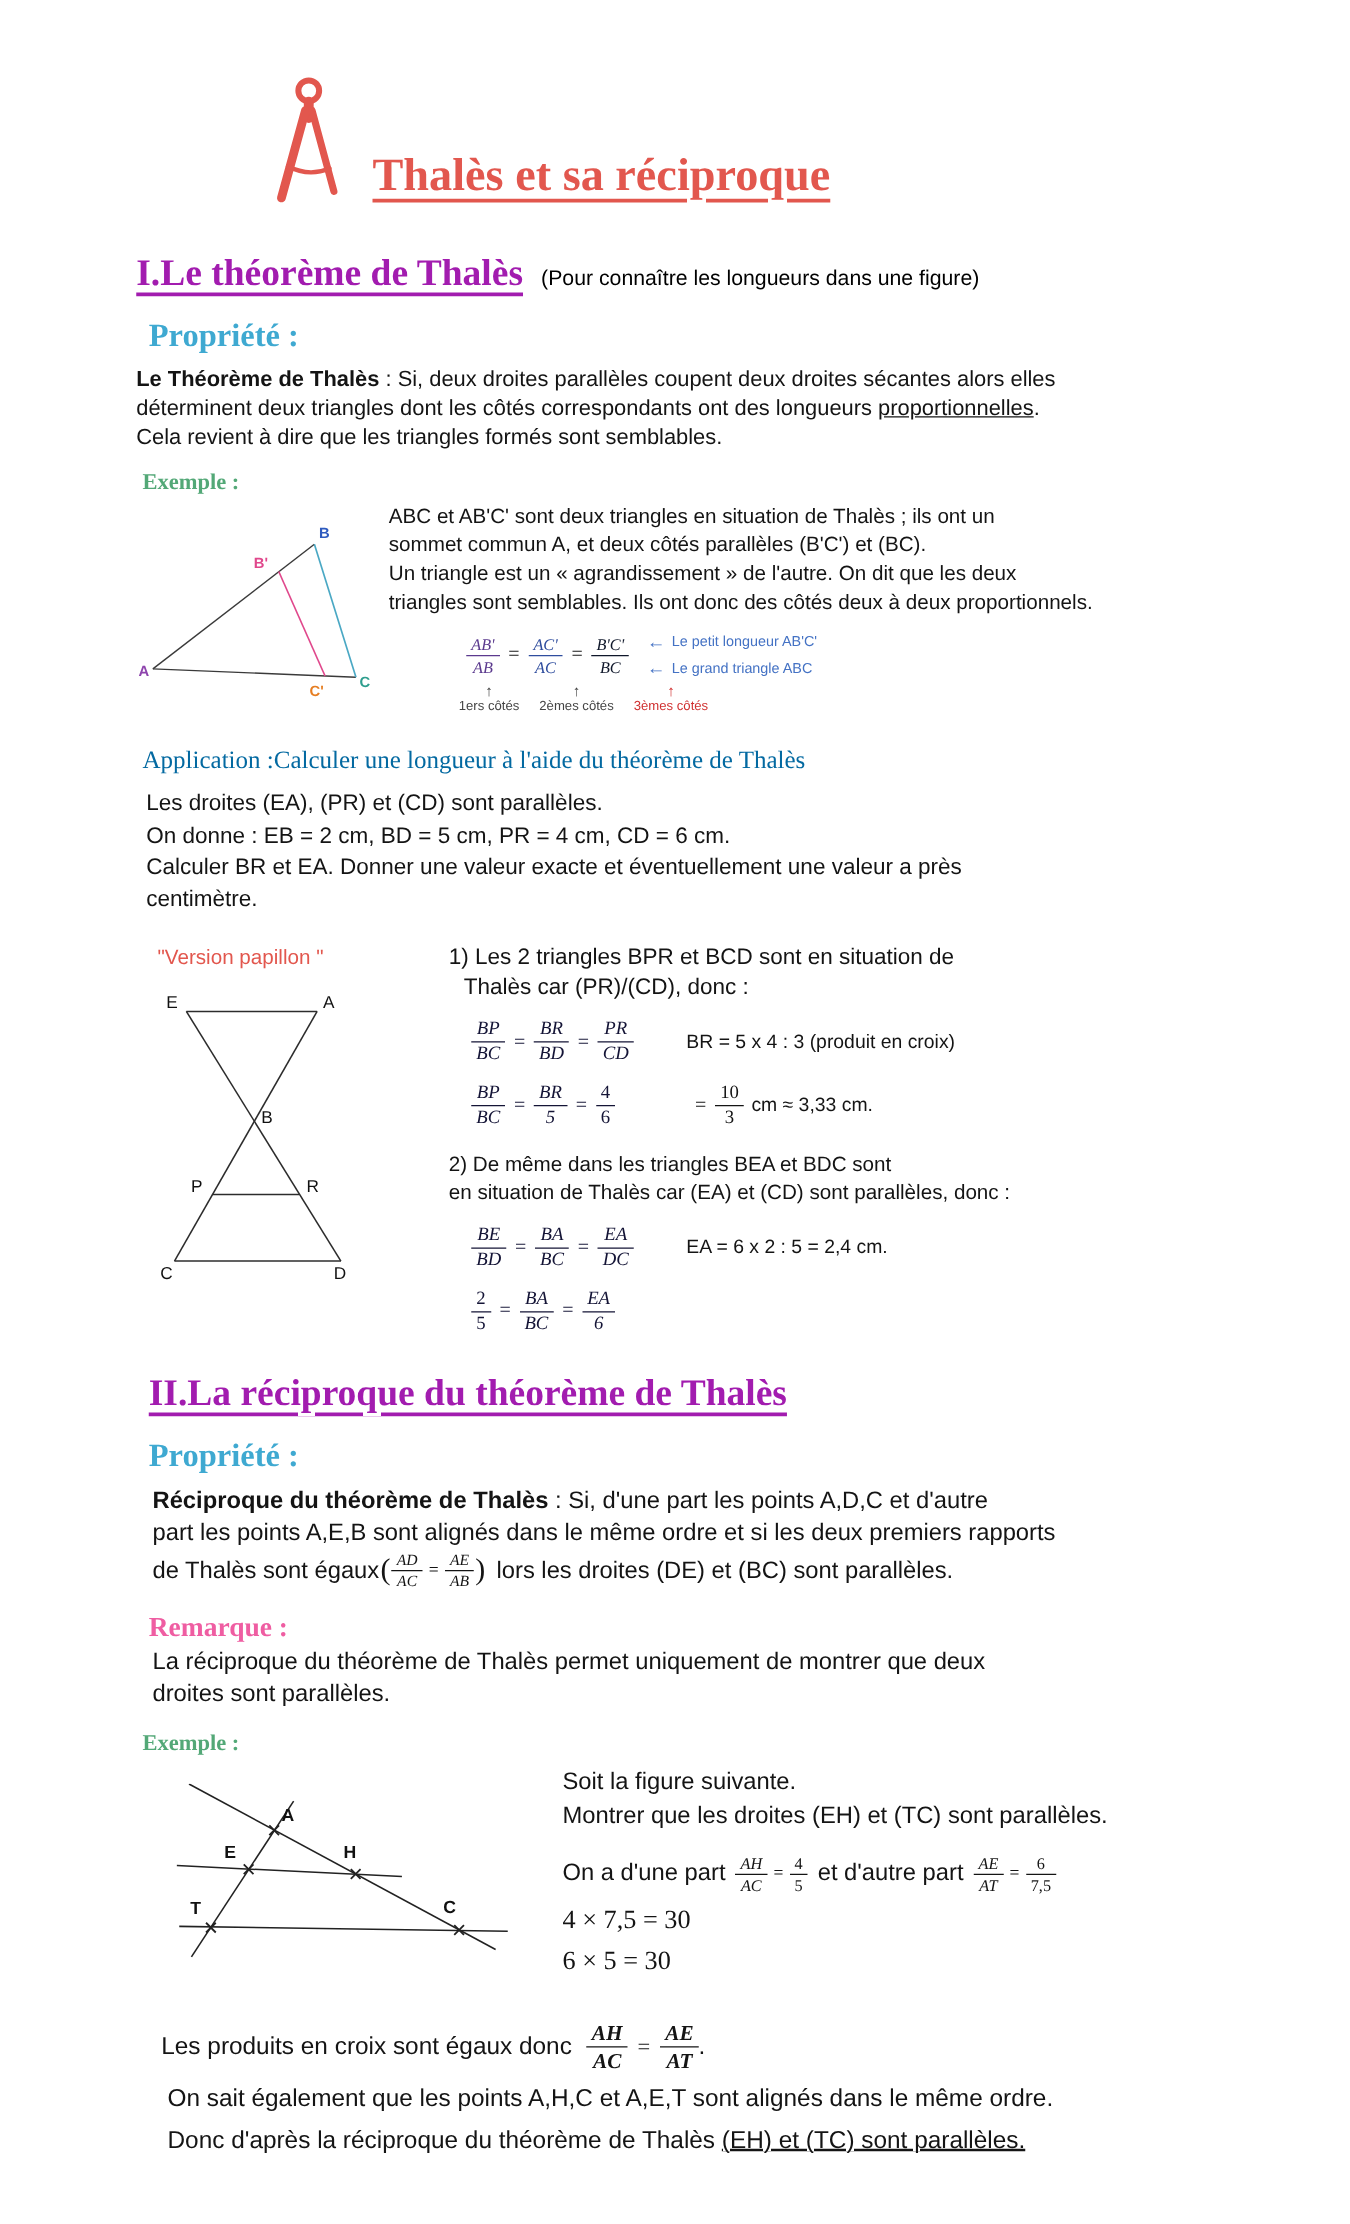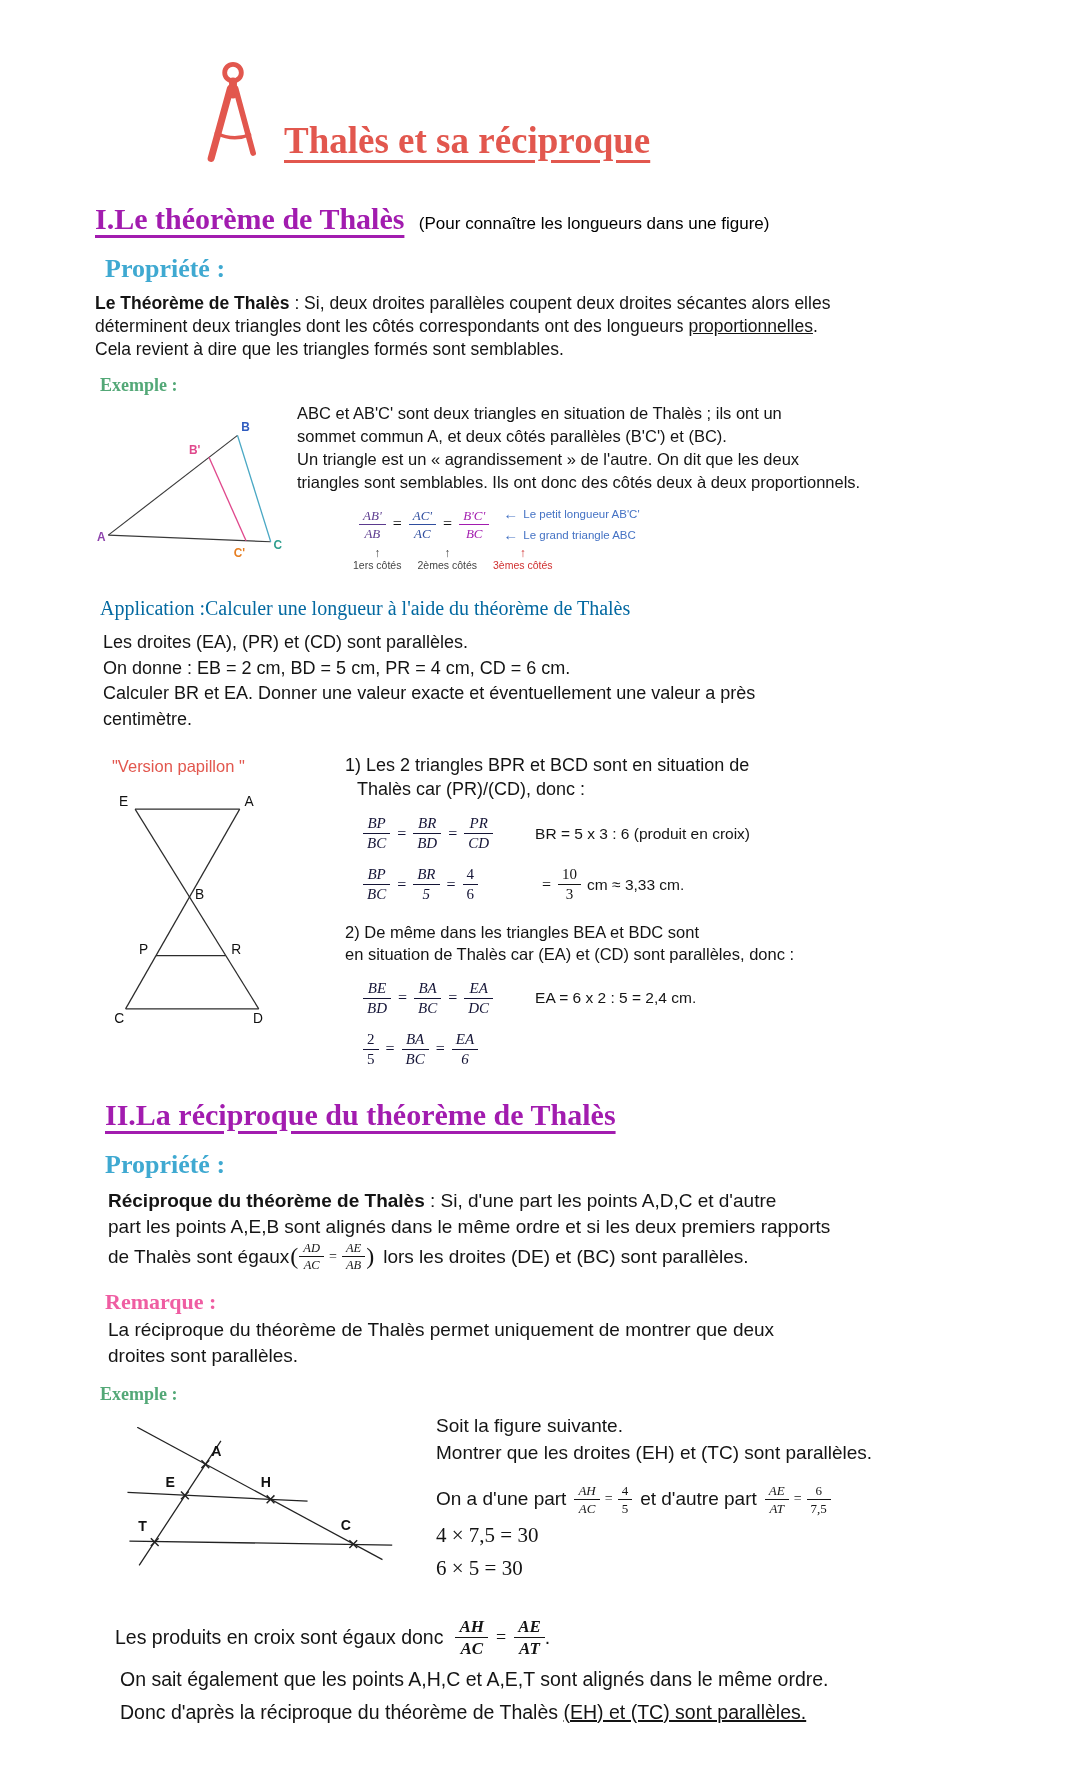--- a/index.html
+++ b/index.html
@@ -1,18 +1,18 @@
 <!DOCTYPE html>
 <html><head>
 <meta charset="utf-8">
 <style>
   *{margin:0;padding:0;box-sizing:border-box;}
   html,body{background:#fff;}
   body{font-family:"Liberation Sans","DejaVu Sans",sans-serif;color:#141414;}
-  .page{width:896px;min-height:1779px;background:#ffffff;overflow:hidden;position:relative;}
+  .page{width:896px;min-height:1779px;background:#ffffff;overflow:hidden;position:relative;padding-left:14px;}
 
   
   .doc-header{display:flex;align-items:flex-end;gap:16px;padding:52px 0 0 198px;height:168px;}
   .compass{width:70px;height:112px;display:block;flex:0 0 auto;}
   .compass svg{width:100%;height:100%;display:block;}
   .title{font-family:"Liberation Serif","DejaVu Serif",serif;font-weight:700;font-size:37px;color:#e2574e;
          text-decoration:underline;text-decoration-thickness:3px;text-underline-offset:7px;padding-bottom:6px;}
 
   
   .sec-heading{margin:34px 0 0 95px;}
@@ -56,21 +56,21 @@
   .ln-bc{stroke:#4aa8c4;stroke-width:1.4;}
   .ln-bpcp{stroke:#e0488c;stroke-width:1.4;}
   .tl{font-family:"Liberation Sans",sans-serif;font-weight:700;font-size:12.5px;}
   .tl-a{fill:#8e44ad;} .tl-b{fill:#2f5bbf;} .tl-bp{fill:#e0488c;} .tl-c{fill:#2e9e8e;} .tl-cp{fill:#e67e22;}
   .example-col{margin-left:12px;}
   .ex-line{font-size:16.5px;line-height:1.38;white-space:nowrap;}
 
   .ratio-block{margin:12px 0 0 62px;}
   .ratio-main{display:flex;align-items:center;}
   .ratio-fracs{display:flex;align-items:center;}
-  .f1{color:#5b3a8e;} .f2{color:#2f4d9e;} .f3{color:#a21caf;}
+  .f1{color:#5b3a8e;} .f2{color:#2f4d9e;} .f3{color:#0f172a;}
   .ratio-arrows{margin-left:14px;display:flex;flex-direction:column;gap:4px;}
   .arrow-line{color:#4472c4;font-size:11.5px;white-space:nowrap;}
   .arrow-line .la{font-size:15px;margin-right:5px;vertical-align:-1px;}
   .cotes-row{display:flex;gap:16px;margin:4px 0 0 -6px;}
   .cote{display:flex;flex-direction:column;align-items:center;font-size:10.5px;color:#444;}
   .cote .up{font-size:12px;line-height:1;}
   .cote.c-red{color:#d03030;}
 
   
   .app-lines{margin-left:103px;}
@@ -255,21 +255,21 @@
           <span class="frac fr-md">
               <span class="num">BR</span>
               <span class="den">BD</span>
             </span>
           <span class="meq">=</span>
           <span class="frac fr-md">
               <span class="num">PR</span>
               <span class="den">CD</span>
             </span>
         </div>
-        <div class="note">BR = 5 x 3 : 6 (produit en croix)</div>
+        <div class="note">BR = 5 x 4 : 3 (produit en croix)</div>
 
         <div class="fr-row">
           <span class="frac fr-md">
               <span class="num">BP</span>
               <span class="den">BC</span>
             </span>
           <span class="meq">=</span>
           <span class="frac fr-md">
               <span class="num">BR</span>
               <span class="den">5</span>

